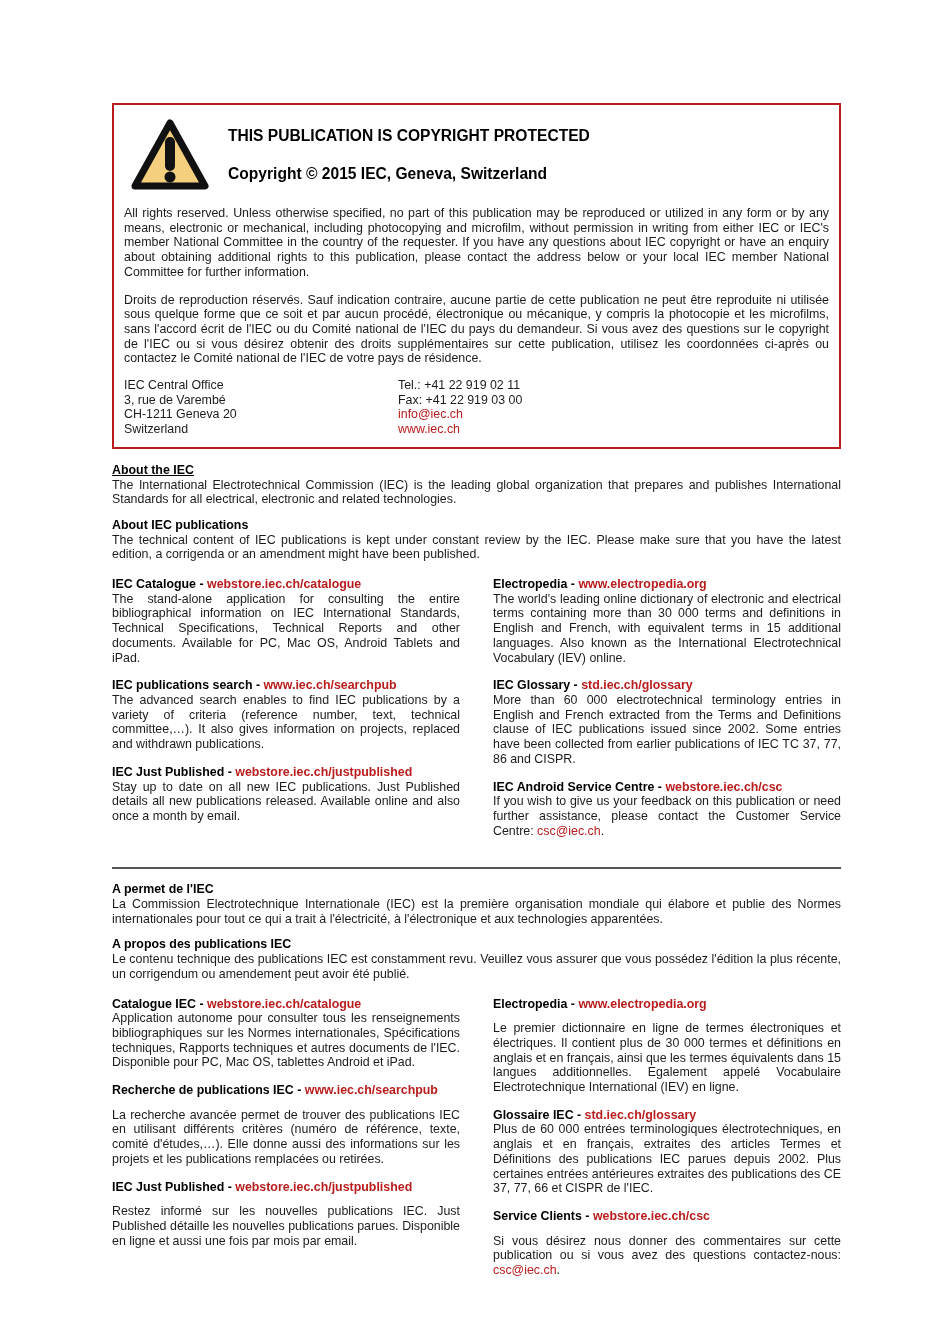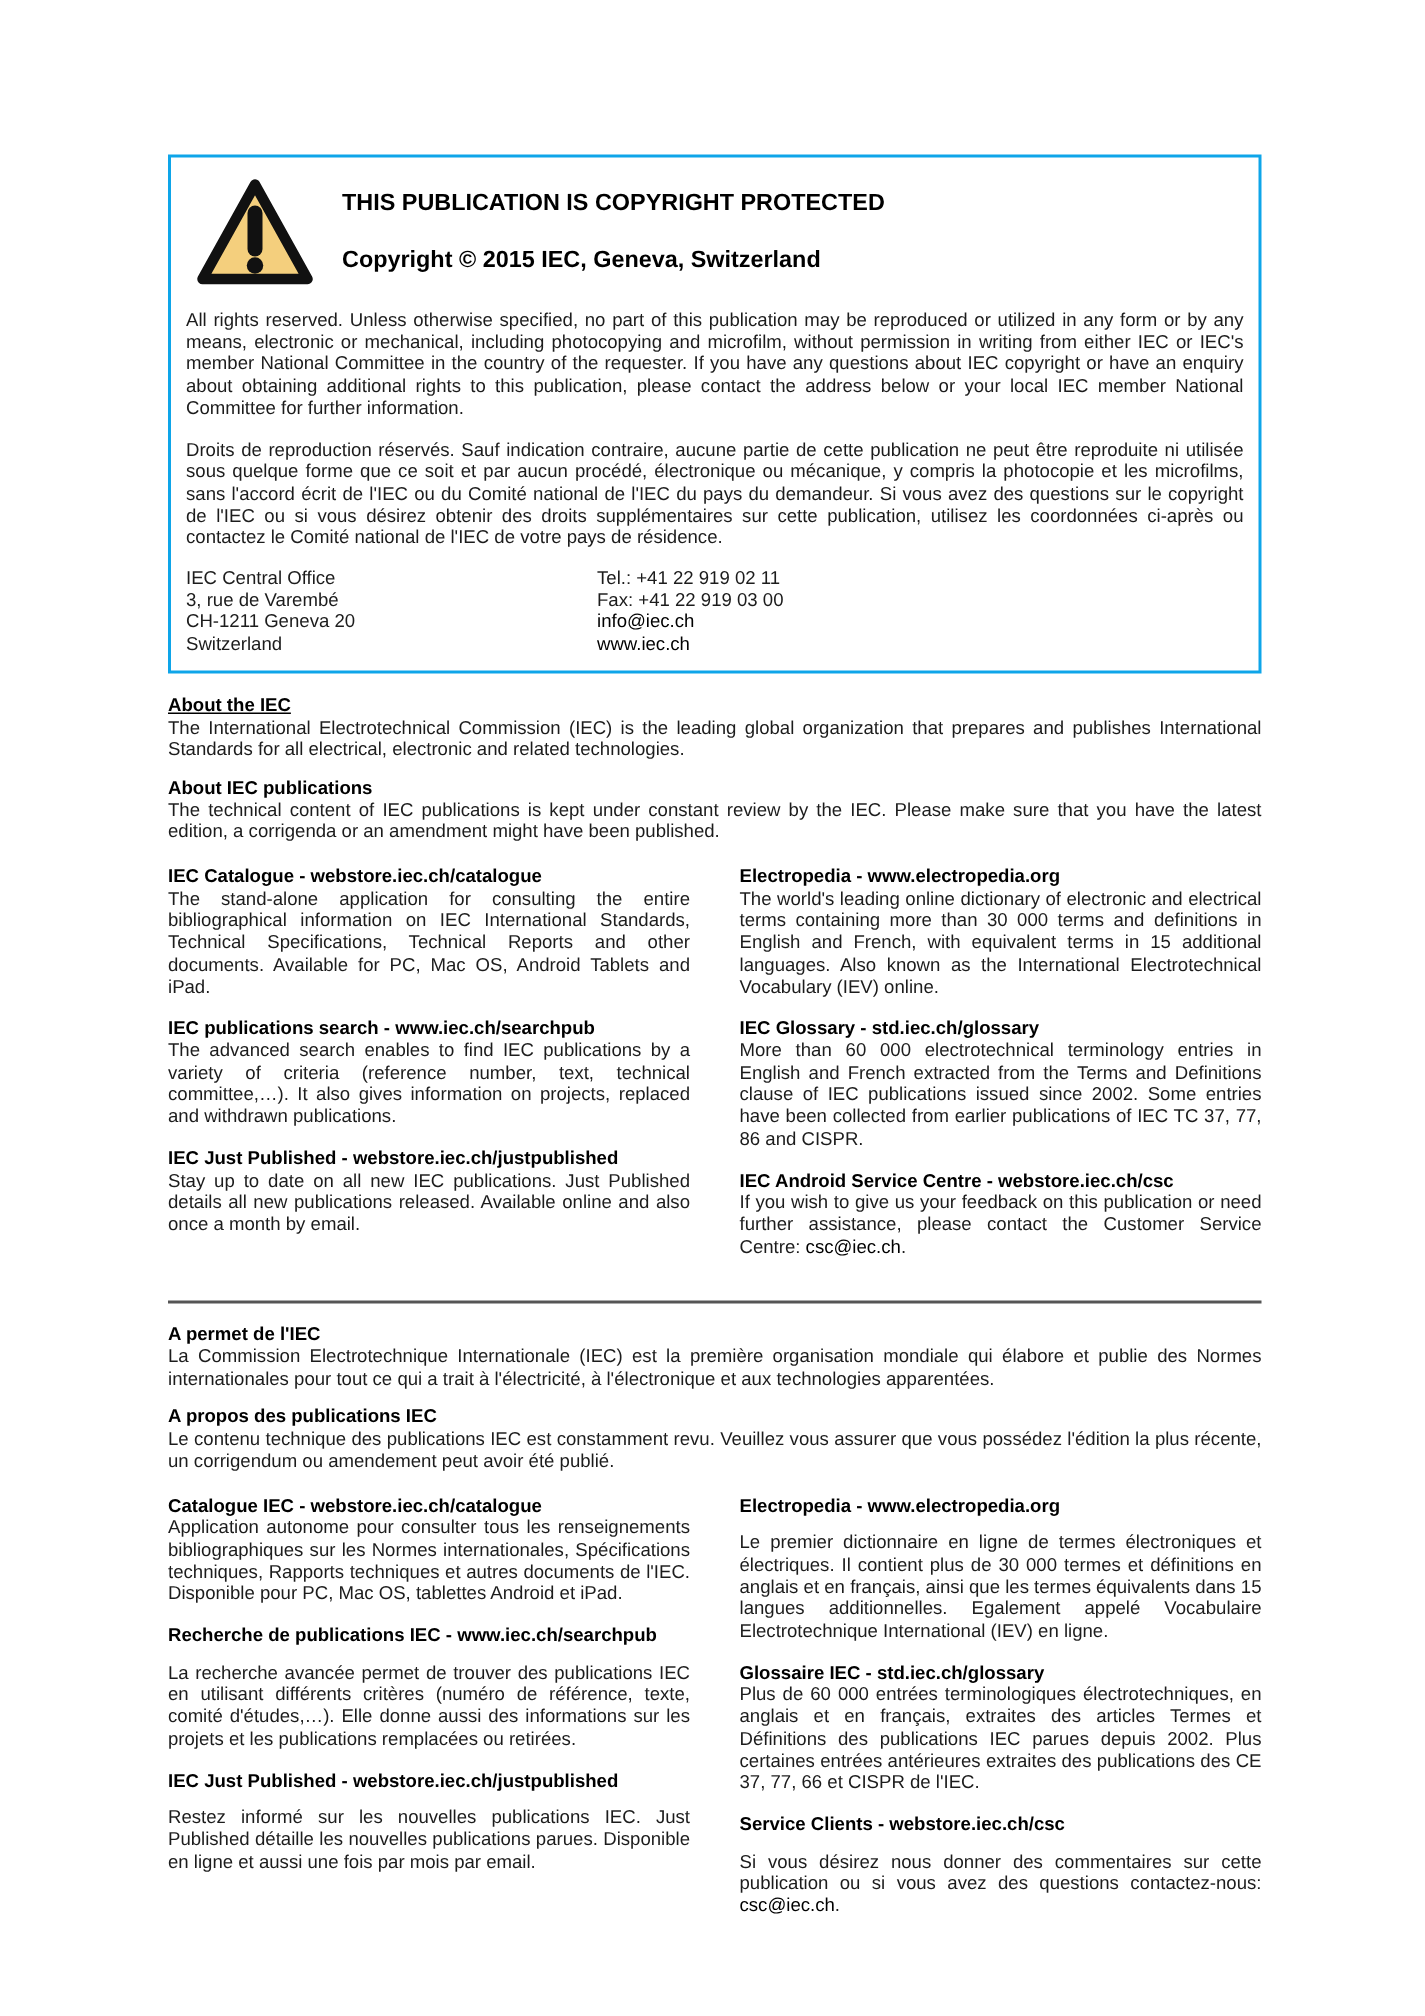--- a/index.html
+++ b/index.html
@@ -13,38 +13,38 @@
   .content {
     position: absolute;
     left: 112px; top: 103px;
     width: 729px;
     font-size: 12.4px;
     line-height: 14.7px;
   }
 
   
   .copyright-box {
-    border: 2px solid #0ea5e9;
+    border: 2px solid #b91c1c;
     padding: 12px 10px 10px 10px;
   }
   .box-header { display: flex; align-items: center; }
   .warning-icon { width: 80px; height: 76px; flex: 0 0 auto; margin-left: 6px; }
   .box-titles { margin-left: 18px; }
   .box-title {
     font-weight: bold; color: #000;
     font-size: 15.6px; line-height: 18px;
   }
   .box-title + .box-title { margin-top: 20px; }
   .box-para { text-align: justify; margin-top: 13px; }
   .address-row { display: flex; margin-top: 12px; }
   .address-col { width: 274px; flex: 0 0 auto; }
   .contact-col { flex: 1; }
 
   
-  .lnk { color: #000000; text-decoration: none; cursor: pointer; }
+  .lnk { color: #b91c1c; text-decoration: none; cursor: pointer; }
   .pub-heading .lnk { font-weight: bold; }
 
   
   .about-heading { font-weight: bold; color: #000; margin-top: 11px; }
   .about-heading.first { margin-top: 14px; text-decoration: underline; }
   .about-body { text-align: justify; }
 
   .cols { display: flex; justify-content: space-between; margin-top: 15px; }
   .col { width: 348px; flex: 0 0 auto; }
 

